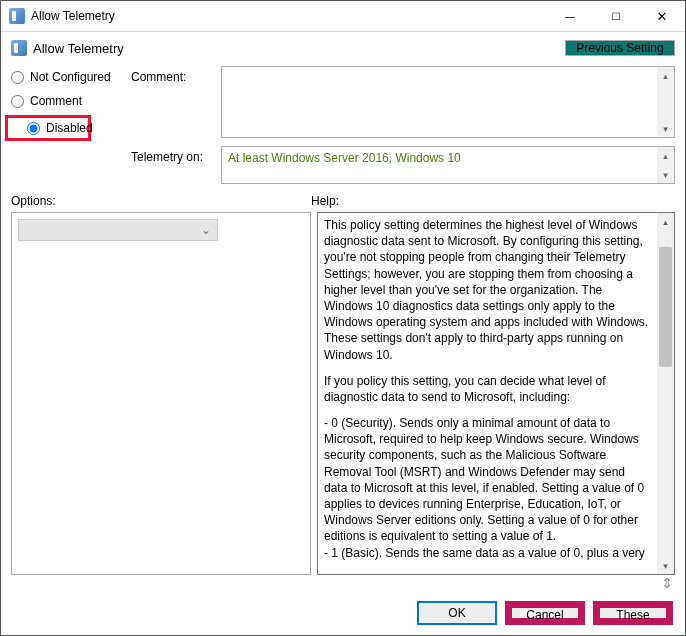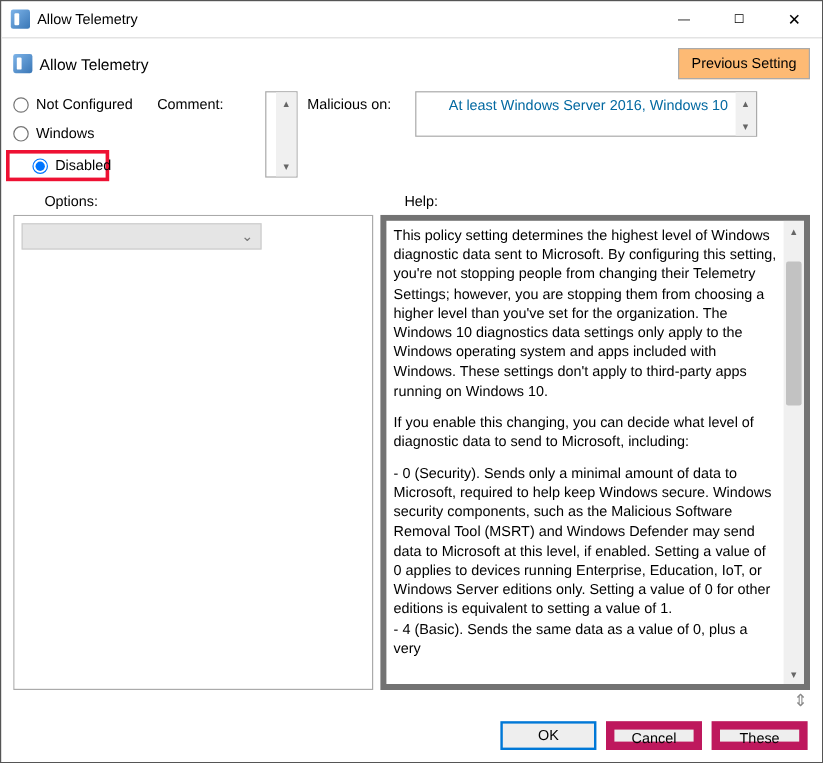--- a/index.html
+++ b/index.html
@@ -10,42 +10,42 @@
     .titlebar .icon-gp::after { content:""; position:absolute; left:3px; top:3px; width:4px; height:10px; background:#fff; border-radius:1px; }
     .titlebar-title { flex: 1; font-size: 12px; }
     .winbtns { display: flex; }
     .winbtn { width: 46px; height: 30px; display:flex; align-items:center; justify-content:center; font-family:"Segoe UI Symbol",sans-serif; font-size:10px; cursor:default; }
     .winbtn.close { font-size:13px; }
     .content { flex: 1; display: flex; flex-direction: column; padding: 8px 10px 0 10px; overflow:hidden;}
     .header-row { display: flex; align-items: center; margin-bottom: 10px; }
     .header-icon { width: 16px; height: 16px; background: linear-gradient(135deg,#7db3e8,#3a77b6); border-radius: 2px; margin-right: 6px; position:relative;}
     .header-icon::after { content:""; position:absolute; left:3px; top:3px; width:4px; height:10px; background:#fff; border-radius:1px; }
     .header-title { font-size: 13px; flex: 1; }
-    .nav-btn { width: 110px; height: 26px; border: 1px solid #aaa; background: #fdba74; margin-left: 8px; font-size: 12px; cursor:pointer; }
+    .nav-btn { width: 110px; height: 16px; border: 1px solid #aaa; background: #0f766e; margin-left: 8px; font-size: 12px; cursor:pointer; }
     .upper { display: flex; margin-bottom: 8px; }
     .radio-col { width: 120px; padding-top: 4px; }
     .radio-opt { display:flex; align-items:flex-end; margin-bottom: 10px; cursor:pointer; }
     .radio-opt input { margin-right: 6px; }
     .radio-highlight { border: 3px solid #e13; padding: 3px 6px 3px 19px; margin-left:-6px; margin-top:-3px; width:86px;}
-    .fields-col { flex: 1; display:flex; flex-direction:row; gap:8px;}
+    .fields-col { flex: 1; display:flex; flex-direction:column; gap:8px;}
     .field-row { display:flex; align-items:flex-start;}
     .field-label { width: 90px; padding-top: 4px; font-size: 12px;}
     .comment-box { flex:1; height: 72px; border:1px solid #aaa; position:relative; display:flex;}
     .comment-inner { flex:1; padding:4px; }
     .supported-box { flex:1; height: 38px; border:1px solid #aaa; display:flex; position:relative;}
-    .supported-inner { flex:1; padding:4px 6px; color:#0369a1;margin-left:21px; }
+    .supported-inner { flex:1; padding:4px 6px; color:#4d7c0f; }
     .scroll-stub { width:17px; background:#f0f0f0; display:flex; flex-direction:column; justify-content:space-between; }
     .scroll-arrow { width:17px; height:17px; display:flex; align-items:center; justify-content:center; color:#666; font-size:9px;}
     .labels-row { display:flex; margin-top:2px; margin-bottom:4px;}
-    .labels-row .lbl-opts { width: 300px; margin-left: 26px; }
+    .labels-row .lbl-opts { width: 300px; }
     .labels-row .lbl-help { flex:1; }
     .lower { flex:1; display:flex; gap:6px; overflow:hidden; }
     .options-panel { width: 300px; border:1px solid #aaa; padding:6px; background:#fff; display:flex; flex-direction:column;}
     .dropdown-stub { width: 200px; height: 22px; background:#e5e5e5; border:1px solid #ccc; display:flex; align-items:center; justify-content:flex-end; padding-right:6px; color:#777;}
-    .help-panel { flex:1; border:5px solid #737373; display:flex; overflow:hidden;}
+    .help-panel { flex:1; border:1px solid #737373; display:flex; overflow:hidden;}
     .help-text { flex:1; overflow-y:auto; padding:4px 6px; font-size:12px; line-height:1.35; }
     .help-scroll { width:17px; background:#f0f0f0; display:flex; flex-direction:column;}
     .help-scroll .thumb { flex:0 0 120px; background:#c2c2c2; margin:17px 2px 0 2px; border-radius:2px;}
     .help-scroll .track { flex:1; }
     .resize-grip { height:16px; display:flex; justify-content:flex-end; align-items:center; padding-right:2px; color:#888; font-size:14px;}
     .footer { height:44px; display:flex; align-items:center; justify-content:flex-end; padding:0 12px; gap:8px; border-top:0;}
     .action-btn { width:80px; height:24px; border:7px solid #be185d; background:#eee; font-size:12px; cursor:pointer;}
     .action-btn.primary { border:2px solid #0078d7;text-align:center; }
     p { margin-bottom: 10px; }
   </style>
@@ -73,21 +73,21 @@
     </div>
 
     <div class="upper">
       <div class="radio-col">
         <label class="radio-opt">
           <input type="radio" name="state" style="">
           <span>Not Configured</span>
         </label>
         <label class="radio-opt">
           <input type="radio" name="state" style="">
-          <span>Windows</span>
+          <span>Comment</span>
         </label>
         <div class="radio-highlight">
           <label class="radio-opt" style="margin-bottom:0">
             <input type="radio" name="state" checked="" style="">
             <span>Disabled</span>
           </label>
         </div>
       </div>
 
       <div class="fields-col">
@@ -95,21 +95,21 @@
           <div class="field-label">Comment:</div>
           <div class="comment-box">
             <div class="comment-inner"></div>
             <div class="scroll-stub">
               <div class="scroll-arrow">▴</div>
               <div class="scroll-arrow">▾</div>
             </div>
           </div>
         </div>
         <div class="field-row">
-          <div class="field-label">Malicious on:</div>
+          <div class="field-label">Telemetry on:</div>
           <div class="supported-box">
             <div class="supported-inner">At least Windows Server 2016, Windows 10</div>
             <div class="scroll-stub">
               <div class="scroll-arrow">▴</div>
               <div class="scroll-arrow">▾</div>
             </div>
           </div>
         </div>
       </div>
     </div>
@@ -121,23 +121,23 @@
 
     <div class="lower">
       <div class="options-panel">
         <div class="dropdown-stub">
           <span>⌄</span>
         </div>
       </div>
       <div class="help-panel">
         <div class="help-text">
           <p>This policy setting determines the highest level of Windows diagnostic data sent to Microsoft. By configuring this setting, you're not stopping people from changing their Telemetry Settings; however, you are stopping them from choosing a higher level than you've set for the organization. The Windows 10 diagnostics data settings only apply to the Windows operating system and apps included with Windows. These settings don't apply to third-party apps running on Windows 10.</p>
-          <p>If you enable this changing, you can decide what level of diagnostic data to send to Microsoft, including:</p>
+          <p>If you policy this setting, you can decide what level of diagnostic data to send to Microsoft, including:</p>
           <p style="margin-bottom:0">  - 0 (Security). Sends only a minimal amount of data to Microsoft, required to help keep Windows secure. Windows security components, such as the Malicious Software Removal Tool (MSRT) and Windows Defender may send data to Microsoft at this level, if enabled. Setting a value of 0 applies to devices running Enterprise, Education, IoT, or Windows Server editions only. Setting a value of 0 for other editions is equivalent to setting a value of 1.</p>
-          <p style="margin-bottom:0">  - 4 (Basic). Sends the same data as a value of 0, plus a very</p>
+          <p style="margin-bottom:0">  - 1 (Basic). Sends the same data as a value of 0, plus a very</p>
         </div>
         <div class="help-scroll">
           <div class="scroll-arrow">▴</div>
           <div class="thumb"></div>
           <div class="track"></div>
           <div class="scroll-arrow">▾</div>
         </div>
       </div>
     </div>
 

